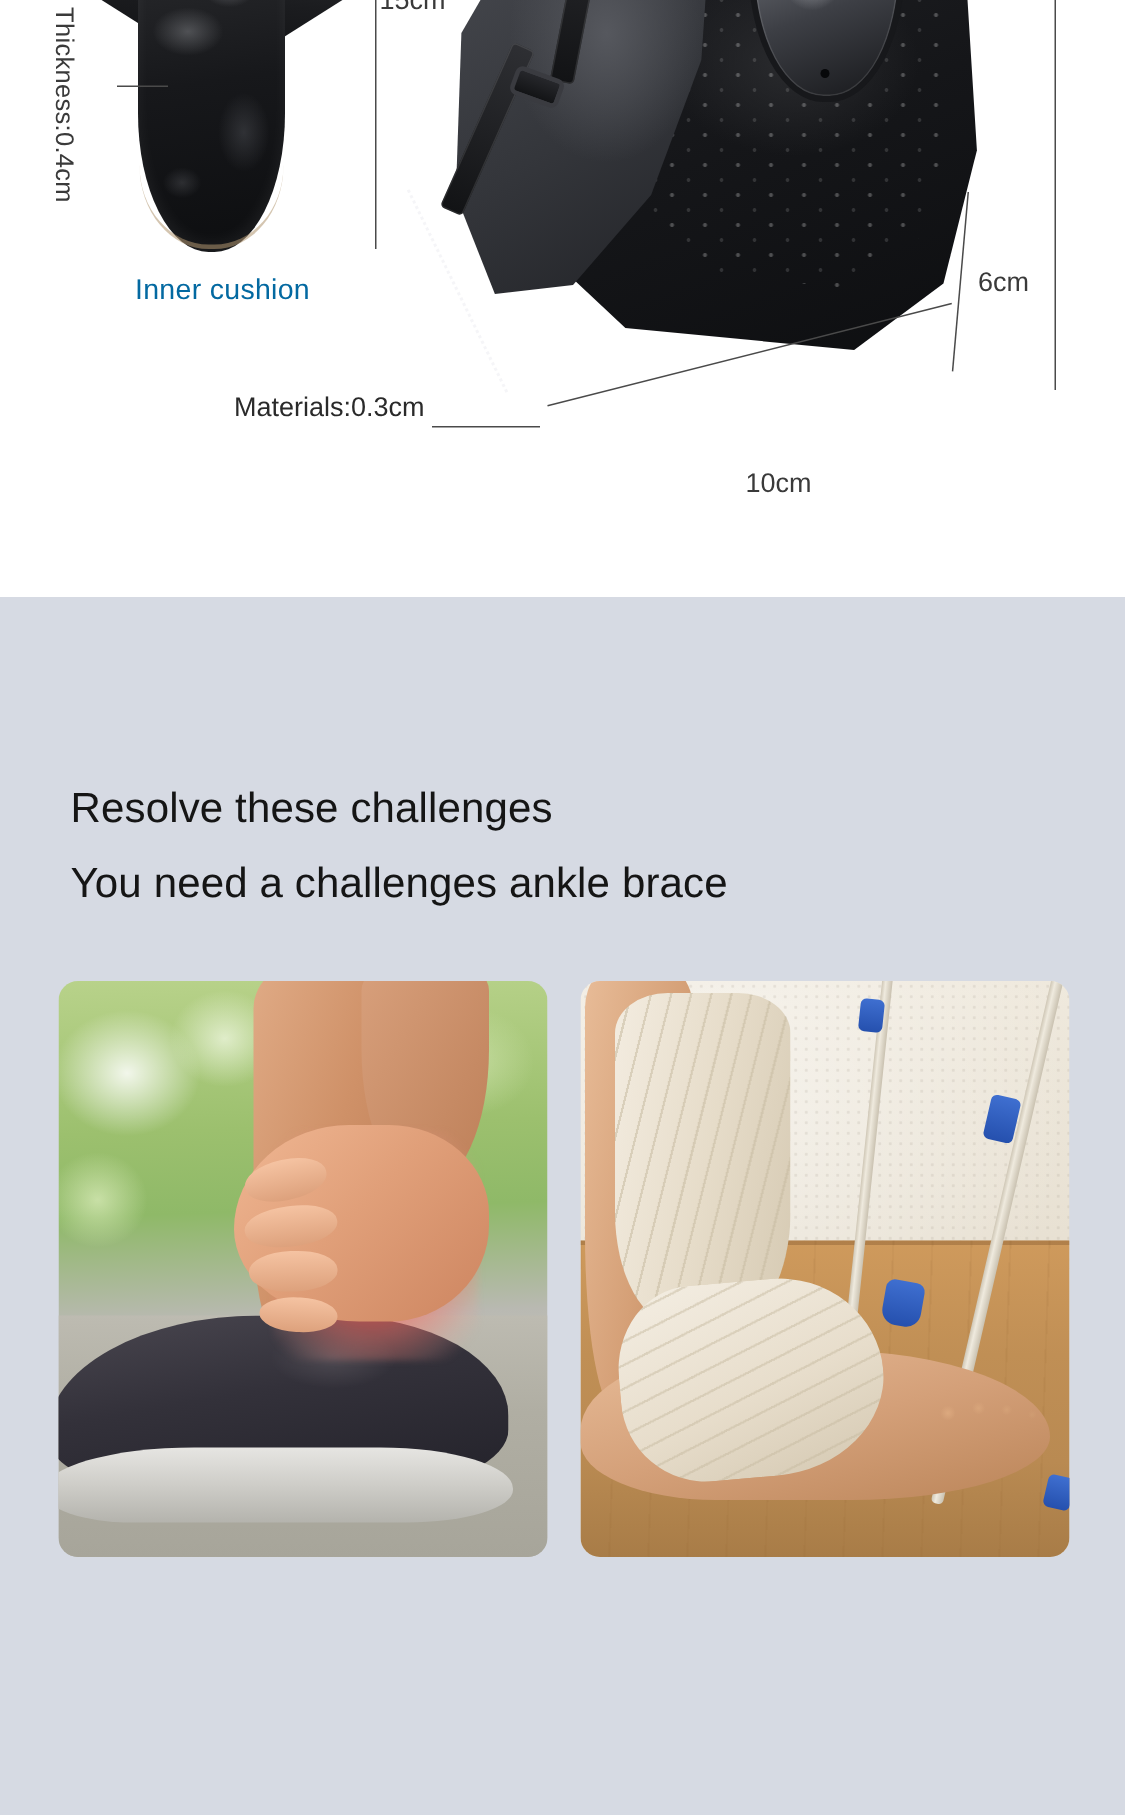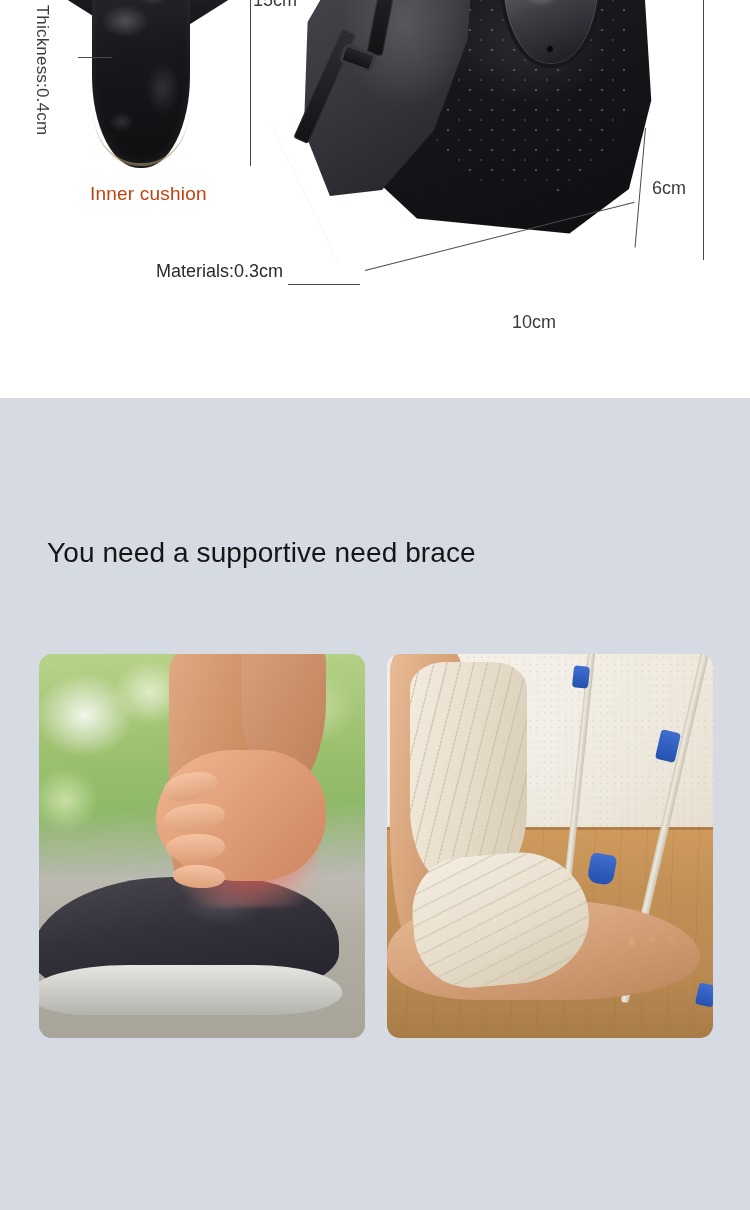--- a/index.html
+++ b/index.html
@@ -55,25 +55,25 @@
   
   .lbl { position: absolute; color: #3a3a3a; font-weight: 400; white-space: nowrap; }
   .lbl-thick04 {
     left: -28px; top: 60px; width: 140px;
     font-size: 17px; letter-spacing: .2px;
     transform: rotate(90deg); transform-origin: center center;
     text-align: center;
   }
   .lbl-inner {
     left: 90px; top: 183px;
-    font-size: 19px; color: #c2410c; letter-spacing: .2px;
+    font-size: 19px; color: #0369a1; letter-spacing: .2px;
   }
   .lbl-15cm { left: 253px; top: -10px; font-size: 18px; }
   .lbl-6cm  { left: 652px; top: 178px; font-size: 18px; }
-  .lbl-10cm { left: 512px; top: 312px; font-size: 18px; }
+  .lbl-10cm { left: 497px; top: 312px; font-size: 18px; }
   .lbl-thick03 { left: 156px; top: 261px; font-size: 18px; color: #2a2a2a; }
 
   
   .rule { position: absolute; background: #4a4a4a; }
   .rule-v-15 { left: 250px; top: 0; width: 1px; height: 166px; }
   .rule-v-right { left: 703px; top: 0; width: 1px; height: 260px; }
   .rule-lead-04 {
     left: 78px; top: 57px; width: 34px; height: 1px;
   }
   .rule-lead-03 {
@@ -361,21 +361,22 @@
     <div class="lbl lbl-6cm">6cm</div>
     <div class="lbl lbl-10cm">10cm</div>
     <div class="lbl lbl-thick03">Materials:0.3cm</div>
     <div class="lbl lbl-thick04">Thickness:0.4cm</div>
     <div class="lbl lbl-inner">Inner cushion</div>
   </section>
 
   <section class="challenge-section">
 
     <div class="headings">
-      <div class="heading-2">You need a supportive need brace</div>
+      <div class="heading-1">Resolve these challenges</div>
+      <div class="heading-2">You need a challenges ankle brace</div>
     </div>
 
     <div class="photo-row">
 
       <div class="photo">
         <div class="p-bg-park"></div>
         <div class="p-ground"></div>
         <div class="p-leg"></div>
         <div class="p-leg-2"></div>
         <div class="p-shoe"></div>

